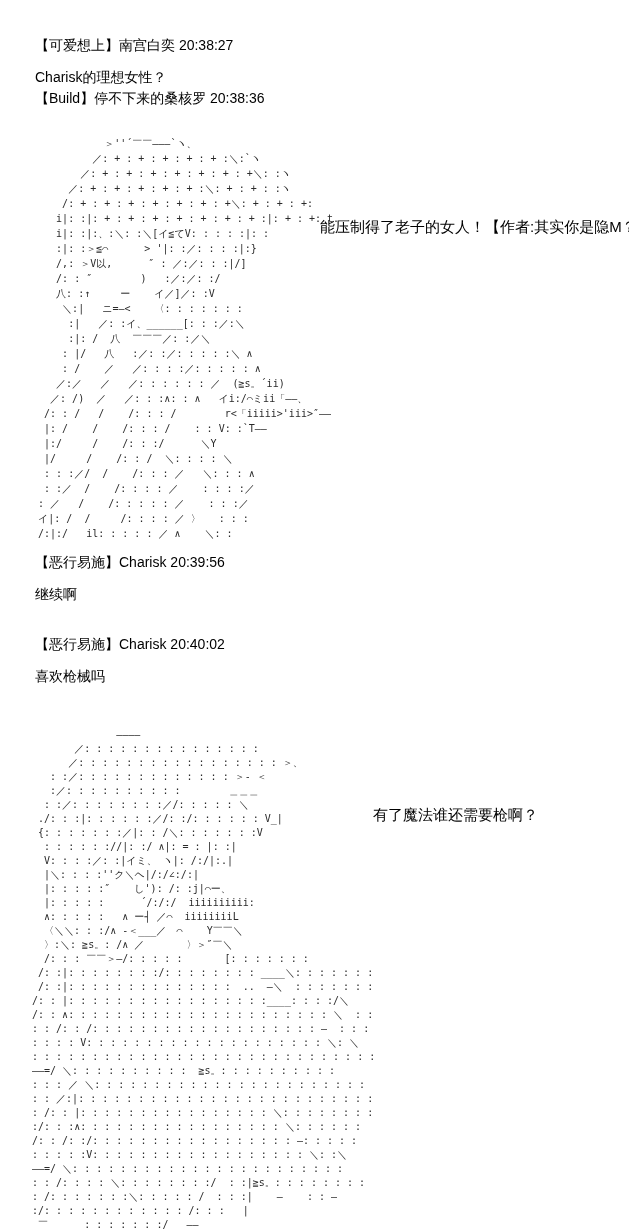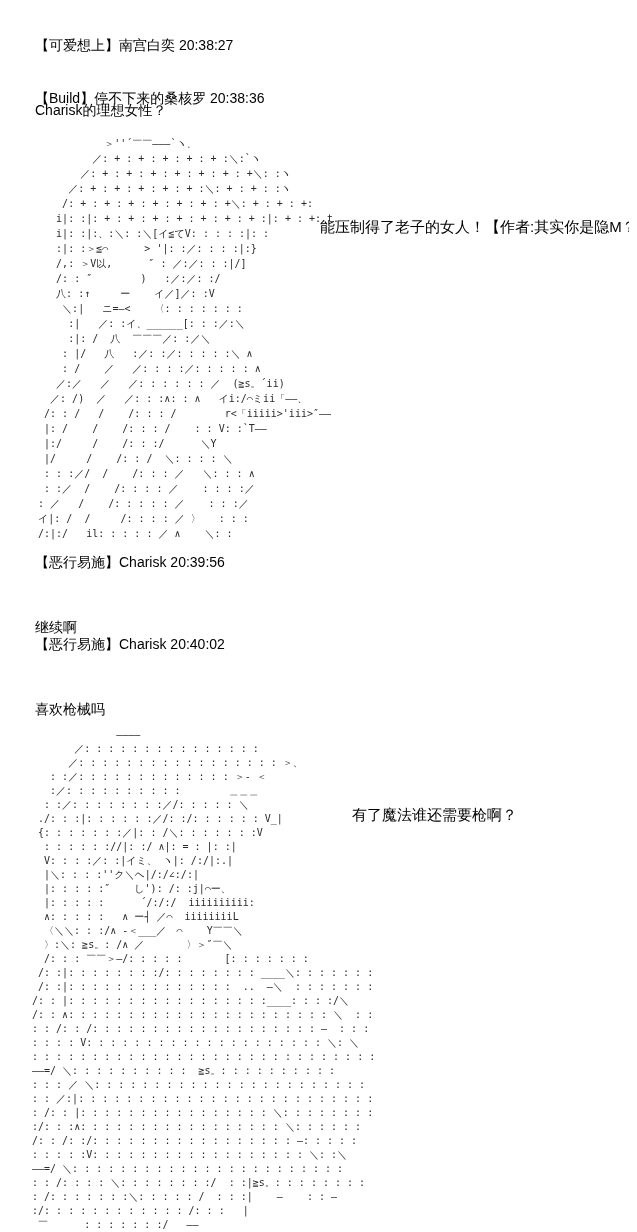--- a/index.html
+++ b/index.html
@@ -4,31 +4,31 @@
 <style>
   * { margin:0; padding:8px; box-sizing:border-box; }
   html,body { background:#ffffff; }
   .page {
     position:relative; width:637px; height:1232px;
     background:#ffffff; overflow:hidden; color:#000;
     font-family:"Liberation Sans","DejaVu Sans",sans-serif;
   }
   .msg { position:absolute; left:3px; font-size:14px; line-height:16px; white-space:nowrap; }
   .msg .hdr { color:#000; }
-  .msg .bdy { color:#000;margin-top:33px; }
+  .msg .bdy { color:#000; }
   .aa {
     position:absolute; left:2px; margin:0;
     font-family:"DejaVu Sans Mono","DejaVu Sans",monospace;
     color:#2a2a2a; white-space:pre;
   }
   .aa1 { top:112px; font-size:10px; line-height:15px; }
   .aa2 { top:704px; font-size:10px; line-height:14px; }
   .dialogue { position:absolute; font-size:15px; white-space:nowrap; color:#000; }
   .d1 { top:194px; left:296px; }
-  .d2 { top:782px; left:328px; }
+  .d2 { top:782px; left:349px; }
 </style>
 </head>
 <body>
 
 <div class="page">
 
   <div class="msg" style="top:5px">
     <div class="hdr">【可爱想上】南宫白奕 20:38:27</div>
     <div class="bdy">Charisk的理想女性？</div>
   </div>

